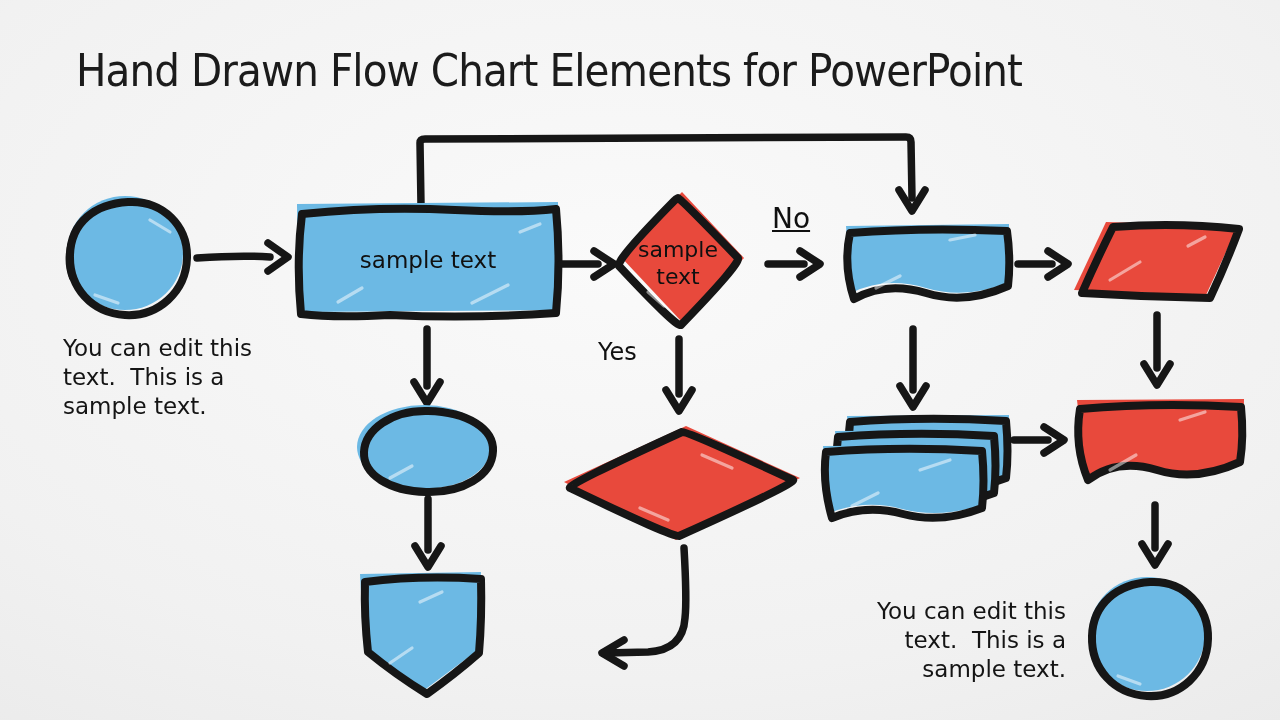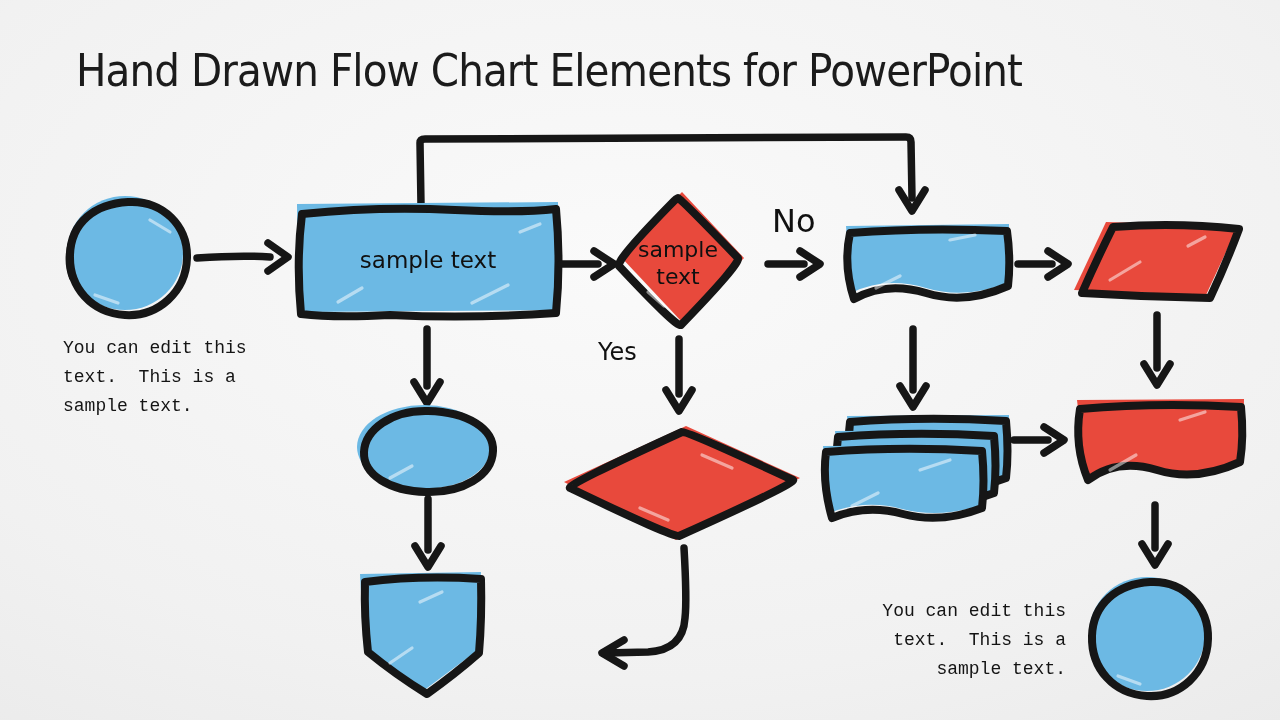--- a/index.html
+++ b/index.html
@@ -15,23 +15,23 @@
   }
   svg.canvas{position:absolute;left:0;top:0;}
   .ink{fill:none;stroke:var(--ink,#161616);stroke-linecap:round;stroke-linejoin:round;}
   .w8{stroke-width:8;} .w7{stroke-width:7.5;}
   .fill-blue{fill:var(--blue,#6cb9e4);stroke:none;}
   .fill-red{fill:var(--red,#e8493c);stroke:none;}
   .scratch{fill:none;stroke:#ffffff;opacity:.5;stroke-width:3.2;stroke-linecap:round;}
   .label{position:absolute;color:#101010;}
   .process-label{left:302px;top:210px;width:252px;height:100px;display:flex;align-items:center;justify-content:center;font-size:23px;}
   .decision-label{left:620px;top:218px;width:116px;height:90px;display:flex;align-items:center;justify-content:center;text-align:center;font-size:22px;line-height:1.25;}
-  .no-label{left:772px;top:202px;font-size:32px;}
+  .no-label{left:772px;top:202px;font-size:28px;text-decoration:underline;}
   .yes-label{left:598px;top:338px;font-size:24px;}
-  .note{position:absolute;font-size:18px;line-height:29px;color:#141414;font-family:Liberation Mono, monospace;}
+  .note{position:absolute;font-size:23px;line-height:29px;color:#141414;}
   .note div{white-space:pre;}
   .note-left{left:63px;top:334px;text-align:left;}
   .note-right{left:846px;top:597px;width:220px;text-align:right;}
 </style>
 </head>
 <body>
 
 <div class="slide">
 
   <div class="title">Hand Drawn Flow Chart Elements for PowerPoint</div>

